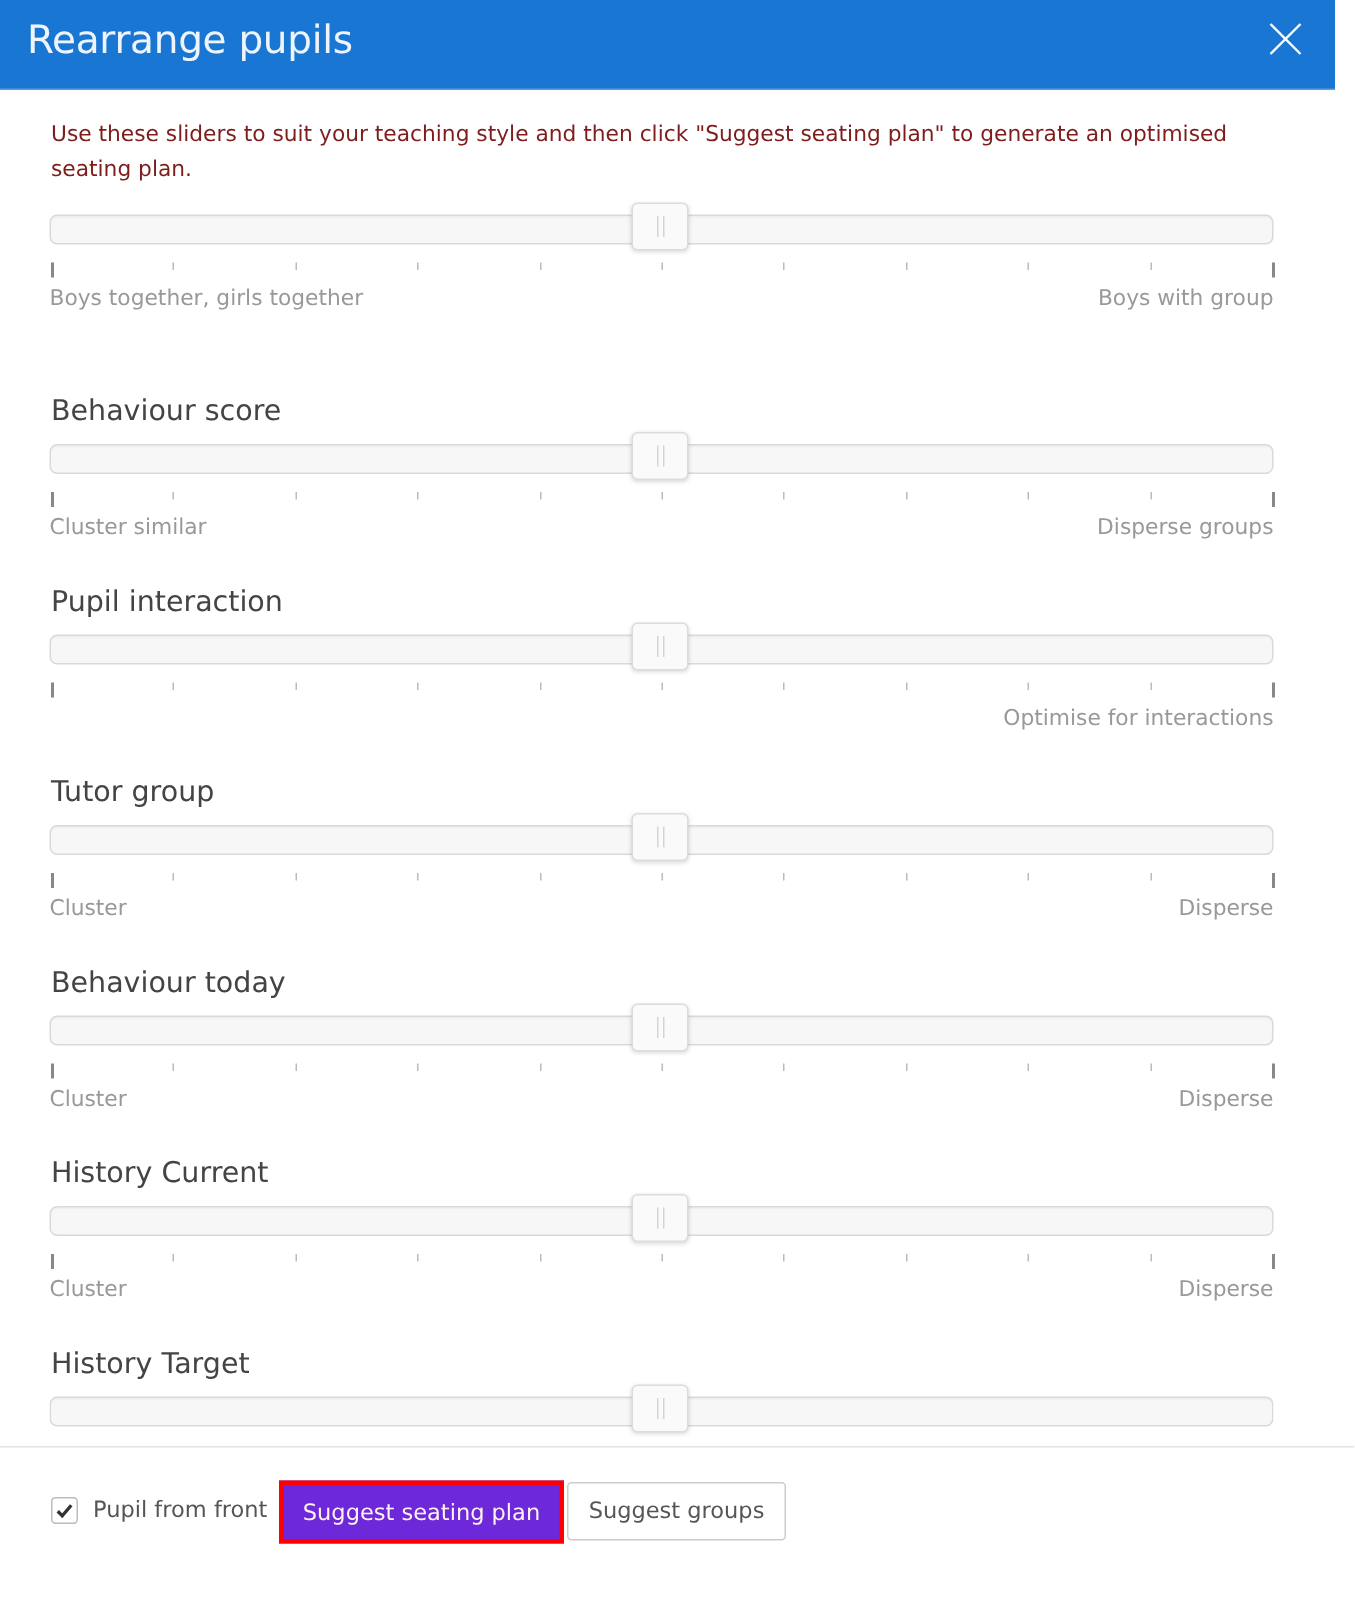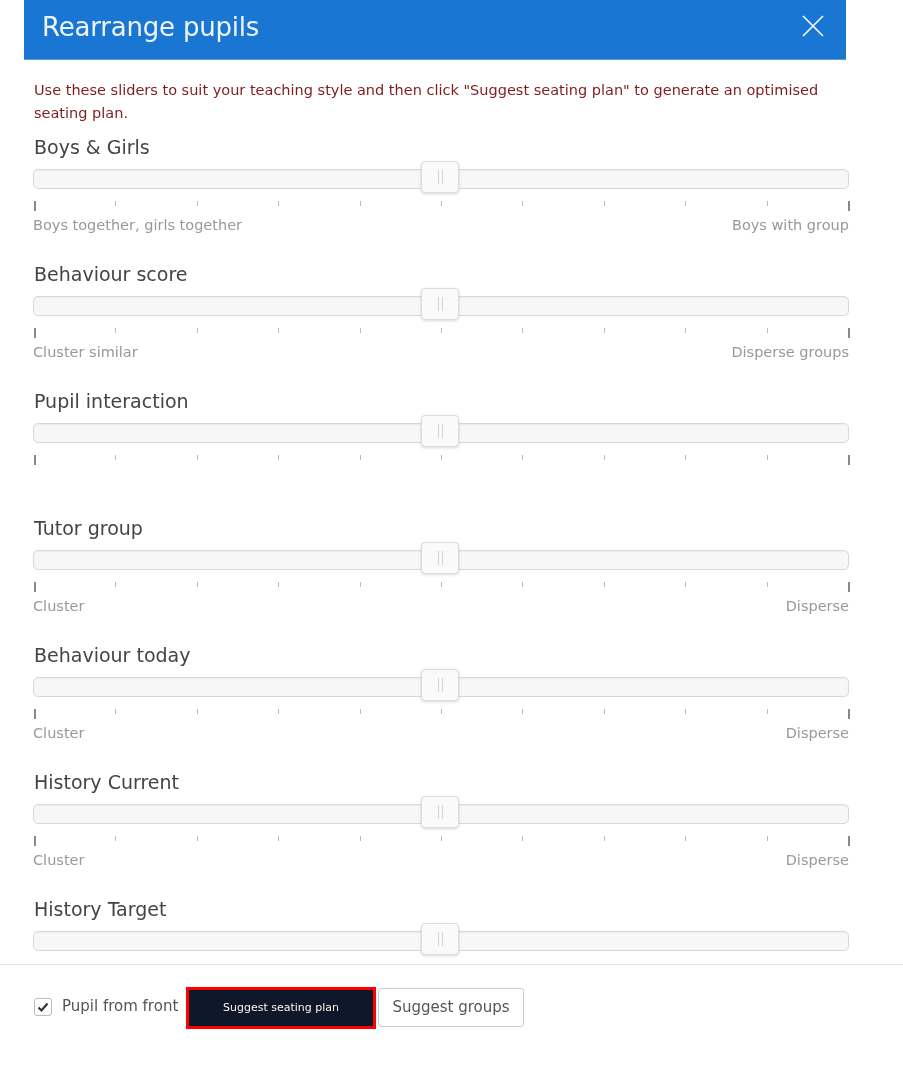--- a/index.html
+++ b/index.html
@@ -1,21 +1,21 @@
 <!DOCTYPE html>
 <html><head>
 <meta charset="utf-8">
 <style>
   * { box-sizing: border-box; margin: 0; padding: 0; }
   html, body { width: 903px; height: 1071px; background: #ffffff; overflow: hidden; }
   body { font-family: "DejaVu Sans", "Liberation Sans", sans-serif; color: #444; position: relative; }
 
   .header {
-    position: absolute; left: 0; top: 0; width: 822px; height: 60px;
-    background: #1976d2; border-bottom: 1px solid #5a9ee0; margin-left: 24px;
+    position: absolute; left: 0; top: 0; width: 890px; height: 60px;
+    background: #1976d2; border-bottom: 1px solid #5a9ee0;
   }
   .header-title {
     position: absolute; left: 18px; top: 12px;
     color: #eef4fb; font-size: 26px; font-weight: normal; letter-spacing: -0.2px;
   }
   .close-btn {
     position: absolute; right: 20px; top: 13px; width: 26px; height: 26px; cursor: pointer;
   }
   .close-btn svg { width: 26px; height: 26px; display: block; }
 
@@ -53,22 +53,22 @@
   .footer-row { position: absolute; left: 0; top: 986px; width: 903px; height: 44px; }
   .checkbox {
     position: absolute; left: 34px; top: 12px; width: 18px; height: 18px;
     border: 1px solid #bbb; border-radius: 3px; background: #fff; cursor: pointer;
   }
   .checkbox svg { width: 16px; height: 16px; display: block; }
   .checkbox-label { position: absolute; left: 62px; top: 11px; font-size: 15px; color: #555; cursor: pointer; }
 
   .btn-primary {
     position: absolute; left: 186px; top: 1px; width: 190px; height: 42px;
-    background: #0f172a; border: 3px solid #ff0000; color: #fff3ee;
-    font-size: 11px; font-family: "DejaVu Sans", "Liberation Sans", sans-serif;
+    background: #6d28d9; border: 3px solid #ff0000; color: #fff3ee;
+    font-size: 15px; font-family: "DejaVu Sans", "Liberation Sans", sans-serif;
     cursor: pointer; text-align: center; line-height: 36px;
   }
   .btn-secondary {
     position: absolute; left: 378px; top: 2px; width: 146px; height: 39px;
     background: #fff; border: 1px solid #ccc; border-radius: 3px; color: #555;
     font-size: 15px; font-family: "DejaVu Sans", "Liberation Sans", sans-serif;
     cursor: pointer; text-align: center; line-height: 37px;
   }
 </style>
 </head>
@@ -80,21 +80,20 @@
     <svg viewBox="0 0 26 26">
       <line x1="3" y1="3" x2="23" y2="23" stroke="#ffffff" stroke-width="1.6"></line>
       <line x1="23" y1="3" x2="3" y2="23" stroke="#ffffff" stroke-width="1.6"></line>
     </svg>
   </div>
 </div>
 
 <div class="intro">Use these sliders to suit your teaching style and then click "Suggest seating plan" to generate an optimised seating plan.</div>
 
 <div class="slider-block" style="top:134px">
-  <div class="slider-label">Boys &amp; Girls</div>
   <div class="track-wrap">
     <div class="track"></div>
     <div class="thumb">
         <div class="grip"></div>
       </div>
   </div>
   <div class="ticks">
       <div class="tick end" style="left: 1px;"></div>
       <div class="tick" style="left: 82px;"></div>
       <div class="tick" style="left: 164px;"></div>
@@ -154,20 +153,24 @@
       <div class="tick" style="left: 164px;"></div>
       <div class="tick" style="left: 245px;"></div>
       <div class="tick" style="left: 327px;"></div>
       <div class="tick" style="left: 408px;"></div>
       <div class="tick" style="left: 489px;"></div>
       <div class="tick" style="left: 571px;"></div>
       <div class="tick" style="left: 652px;"></div>
       <div class="tick" style="left: 734px;"></div>
       <div class="tick end" style="left: 815px;"></div>
     </div>
+  <div class="range-labels">
+    <span class="lo"></span>
+    <span class="hi">Optimise for interactions</span>
+  </div>
 </div>
 
 <div class="slider-block" style="top:515px">
   <div class="slider-label">Tutor group</div>
   <div class="track-wrap">
     <div class="track"></div>
     <div class="thumb">
         <div class="grip"></div>
       </div>
   </div>

